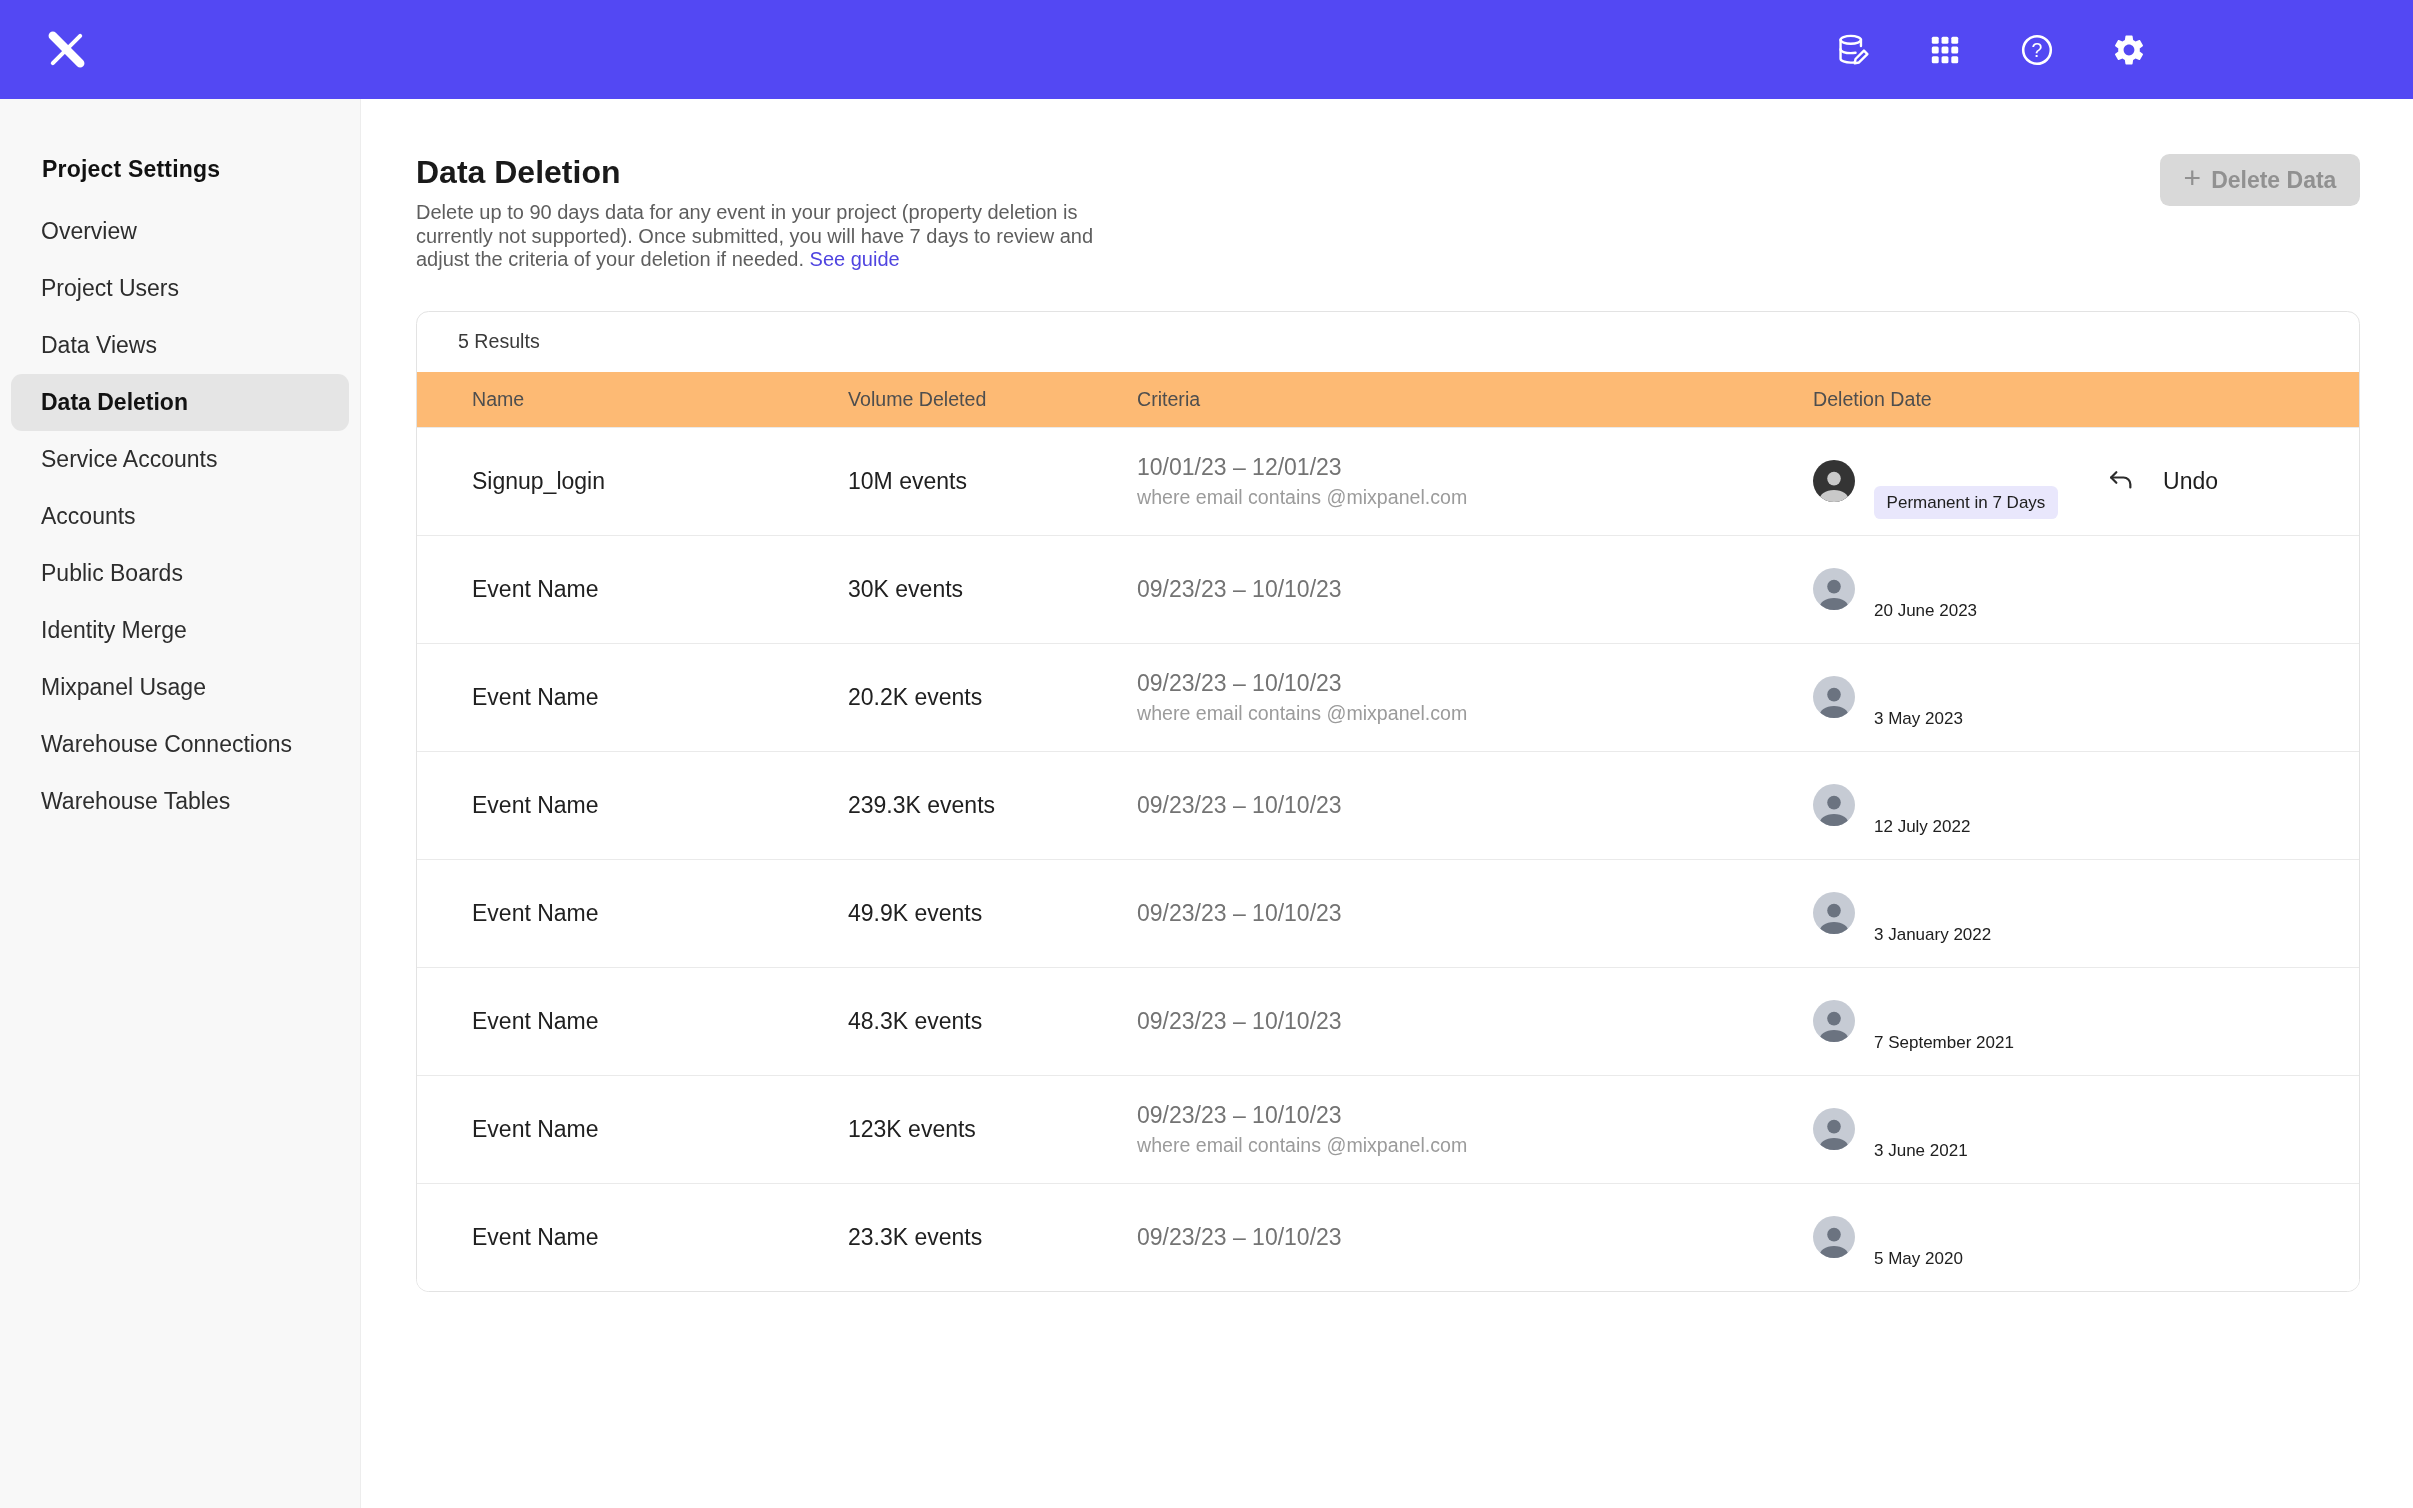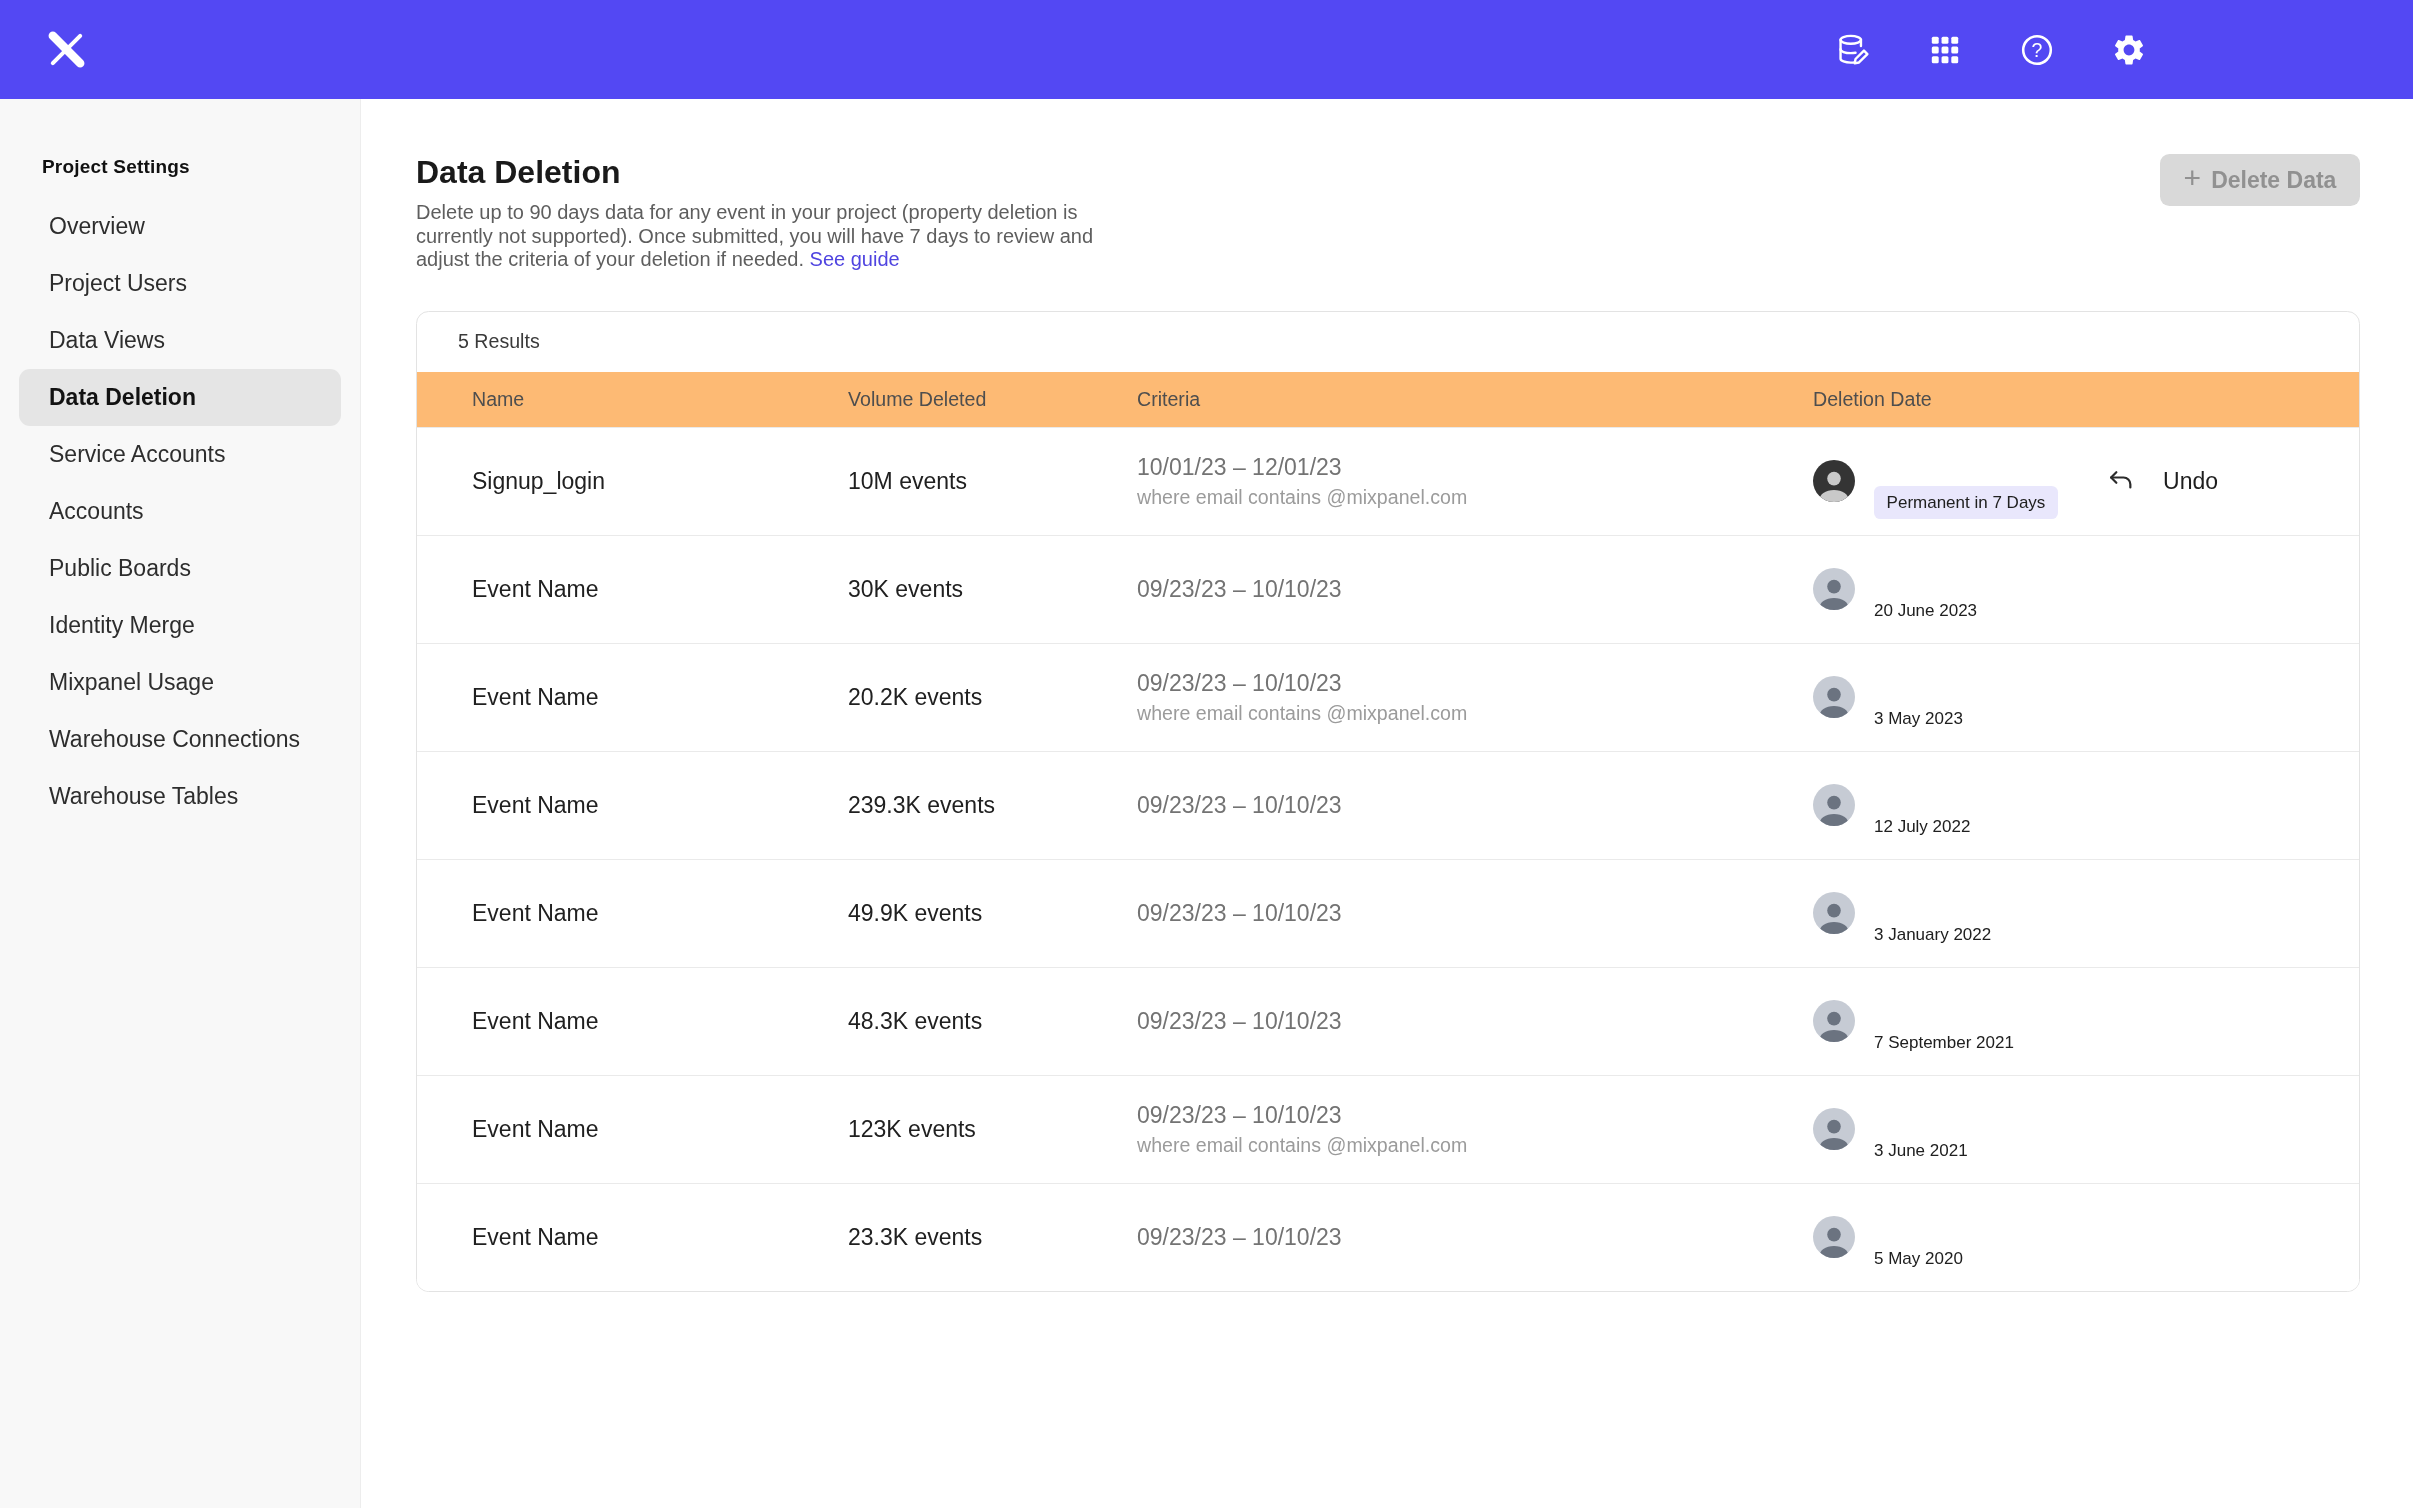--- a/index.html
+++ b/index.html
@@ -8,22 +8,22 @@
 
   
   .topbar { position:absolute; top:0; left:0; width:2413px; height:99px; background:#5348f3; display:flex; align-items:center; padding-left:46px; z-index:10; }
   .logo { width:41px; height:41px; cursor:pointer; display:flex; align-items:center; justify-content:center; background:none; border:none; }
   .topbar-icons { margin-left:auto; margin-right:265px; display:flex; align-items:center; gap:53px; }
   .icon-btn { width:39px; height:39px; background:none; border:none; cursor:pointer; padding:0; display:flex; align-items:center; justify-content:center; }
   .icon-btn svg { width:36px; height:36px; display:block; }
 
   
   .sidebar { position:absolute; top:99px; left:0; width:361px; height:1409px; background:#f8f8f8; border-right:0.8px solid #ededed; }
-  .sidebar-title { font-size:19px; font-weight:bold; color:#111111; margin:57px 0 20.4px 42px; letter-spacing:0.2px; }
-  .sidebar nav { padding:0 19px; }
+  .sidebar-title { font-size:23px; font-weight:bold; color:#111111; margin:57px 0 20.4px 42px; letter-spacing:0.2px; }
+  .sidebar nav { padding:0 11px; }
   .nav-item { height:57px; display:flex; align-items:center; padding:0 30px; border-radius:11px; font-size:23px; color:#2d2d2d; cursor:pointer; white-space:nowrap; }
   .nav-item.selected { background:#e5e5e5; font-weight:bold; color:#121212; }
 
   
   .main { position:absolute; top:99px; left:361px; width:2052px; padding:55px 53px 0 55px; }
   .main-header { display:flex; justify-content:space-between; align-items:flex-start; }
   .page-title { font-size:32px; font-weight:bold; color:#1a1a1a; }
   .desc { margin-top:10px; width:699px; font-size:20px; line-height:23.6px; color:#5e5e5e; }
   .desc a { color:#4f44e0; text-decoration:none; cursor:pointer; }
   .delete-btn { display:flex; align-items:center; gap:10.2px; height:52px; padding:0 23.6px; background:#d9d9d9; border:none; border-radius:9.4px; font-family:inherit; font-size:23px; color:#919191; font-weight:bold; cursor:default; }

